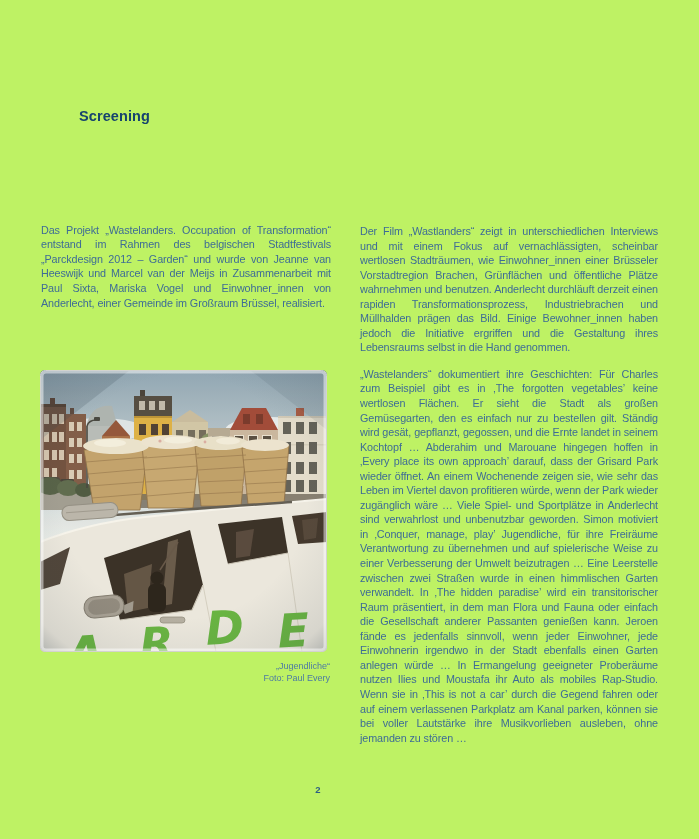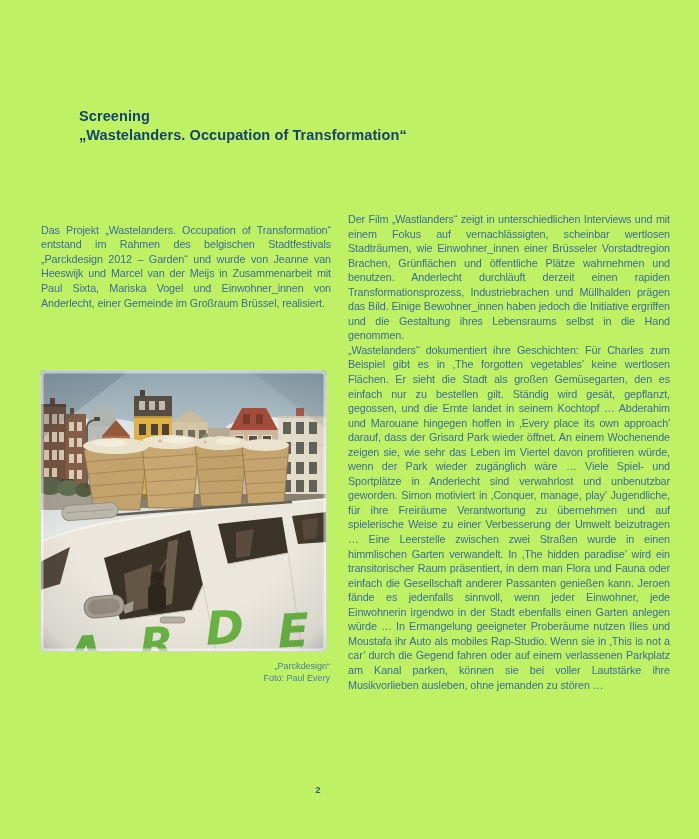--- a/index.html
+++ b/index.html
@@ -11,21 +11,21 @@
     position:absolute; left:79px; top:97px; width:420px;
     color:var(--title,#16436e); font-size:14.5px; font-weight:bold; line-height:19.5px;
     letter-spacing:0.1px;
   }
   .bodytext {
     color:var(--body,#3e6c96); font-size:10.8px; line-height:14.55px;
     letter-spacing:-0.1px; text-align:justify; hyphens:auto;
   }
   .intro { position:absolute; left:41px; top:212px; width:290px; }
   .right-col { position:absolute; left:348px; top:212px; width:322px; }
-  .right-col p { margin:0; }
+  .right-col p { margin:12px; }
   .it { }
   .photo-figure { position:absolute; left:40px; top:370px; width:287px; height:282px; margin:0; }
   .caption {
     position:absolute; left:40px; top:661px; width:290px; text-align:right;
     color:var(--caption,#4d7ba3); font-size:9px; line-height:11.5px; letter-spacing:0;
   }
   .page-number {
     position:absolute; left:288px; top:784px; width:60px; text-align:center;
     color:var(--pagenum,#2e5e84); font-size:9.5px; font-weight:bold;
   }
@@ -34,21 +34,20 @@
     fill:var(--green,#5fb13a);
   }
 </style>
 </head>
 <body>
 
 <div class="page">
 
   <h1 class="title">
     <span>Screening</span><br>
-    <span>„Wastelanders. Occupation of Transformation“</span>
   </h1>
 
   <p class="bodytext intro">Das Projekt „Wastelanders. Occupation of Transformation“ entstand im Rahmen des belgischen Stadtfestivals „Parckdesign 2012 – Garden“ und wurde von Jeanne van Heeswijk und Marcel van der Meijs in Zusammenarbeit mit Paul Sixta, Mariska Vogel und Einwohner_innen von Anderlecht, einer Gemeinde im Großraum Brüssel, realisiert.</p>
 
   <figure class="photo-figure">
     <svg viewBox="0 0 287 282" width="287" height="282" role="img">
       <defs>
         <clipPath id="ph">
             <rect x="0" y="0" width="287" height="282" rx="5"></rect>
           </clipPath>
@@ -305,21 +304,21 @@
           <polygon points="287,0 287,60 210,0" fill="#31424f" opacity="0.10"></polygon>
           <rect x="0" y="0" width="287" height="282" fill="url(#vign)"></rect>
           <rect x="2" y="2" width="283" height="278" rx="4" fill="none" stroke="#ffffff" stroke-opacity="0.5" stroke-width="3"></rect>
         </g>
       </g>
       <rect x="0.5" y="0.5" width="286" height="281" rx="5" fill="none" stroke="#d3d3cf" stroke-width="1"></rect>
     </svg>
   </figure>
 
   <figcaption class="caption">
-    <span>„Parckdesign“</span><br>
+    <span>„Jugendliche“</span><br>
     <span>Foto: Paul Every</span>
   </figcaption>
 
   <div class="bodytext right-col">
     <p><span>Der Film „Wastlanders“ zeigt in unterschiedlichen Interviews und mit einem Fokus auf vernachlässigten, scheinbar wertlosen Stadträumen, wie Einwohner_innen einer Brüsseler Vorstadtregion Brachen, Grünflächen und öffentliche Plätze wahrnehmen und benutzen. Anderlecht durchläuft derzeit einen rapiden Transformationsprozess, Industriebrachen und Müllhalden prägen das Bild. Einige Bewohner_innen haben jedoch die Initiative ergriffen und die Gestaltung ihres Lebensraums selbst in die Hand genommen.</span></p>
     <p><span>„Wastelanders“ dokumentiert ihre Geschichten: Für Charles zum Beispiel gibt es in </span><span class="it">‚The forgotten vegetables’</span><span> keine wertlosen Flächen. Er sieht die Stadt als großen Gemüsegarten, den es einfach nur zu bestellen gilt. Ständig wird gesät, gepflanzt, gegossen, und die Ernte landet in seinem Kochtopf … Abderahim und Marouane hingegen hoffen in </span><span class="it">‚Every place its own approach’</span><span> darauf, dass der Grisard Park wieder öffnet. An einem Wochenende zeigen sie, wie sehr das Leben im Viertel davon profitieren würde, wenn der Park wieder zugänglich wäre … Viele Spiel- und Sportplätze in Anderlecht sind verwahrlost und unbenutzbar geworden. Simon motiviert in </span><span class="it">‚Conquer, manage, play’</span><span> Jugendliche, für ihre Freiräume Verantwortung zu übernehmen und auf spielerische Weise zu einer Verbesserung der Umwelt beizutragen … Eine Leerstelle zwischen zwei Straßen wurde in einen himmlischen Garten verwandelt. In </span><span class="it">‚The hidden paradise’</span><span> wird ein transitorischer Raum präsentiert, in dem man Flora und Fauna oder einfach die Gesellschaft anderer Passanten genießen kann. Jeroen fände es jedenfalls sinnvoll, wenn jeder Einwohner, jede Einwohnerin irgendwo in der Stadt ebenfalls einen Garten anlegen würde … In Ermangelung geeigneter Proberäume nutzen Ilies und Moustafa ihr Auto als mobiles Rap-Studio. Wenn sie in </span><span class="it">‚This is not a car’</span><span> durch die Gegend fahren oder auf einem verlassenen Parkplatz am Kanal parken, können sie bei voller Lautstärke ihre Musikvorlieben ausleben, ohne jemanden zu stören …</span></p>
   </div>
 
   <div class="page-number">2</div>
 

